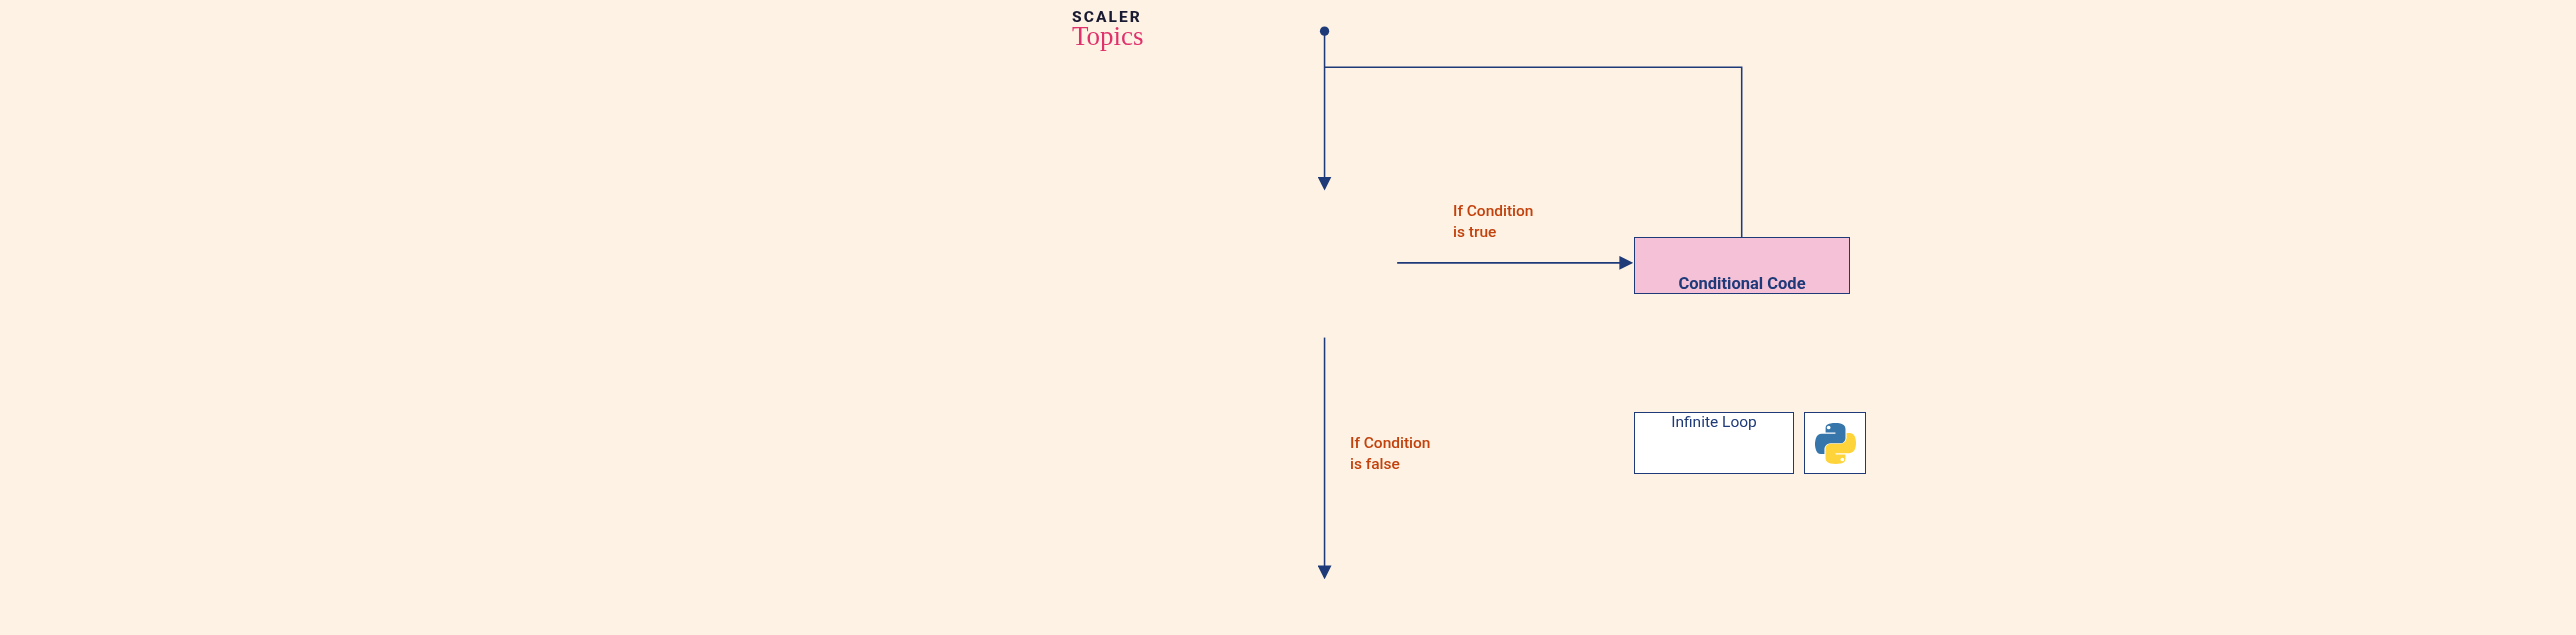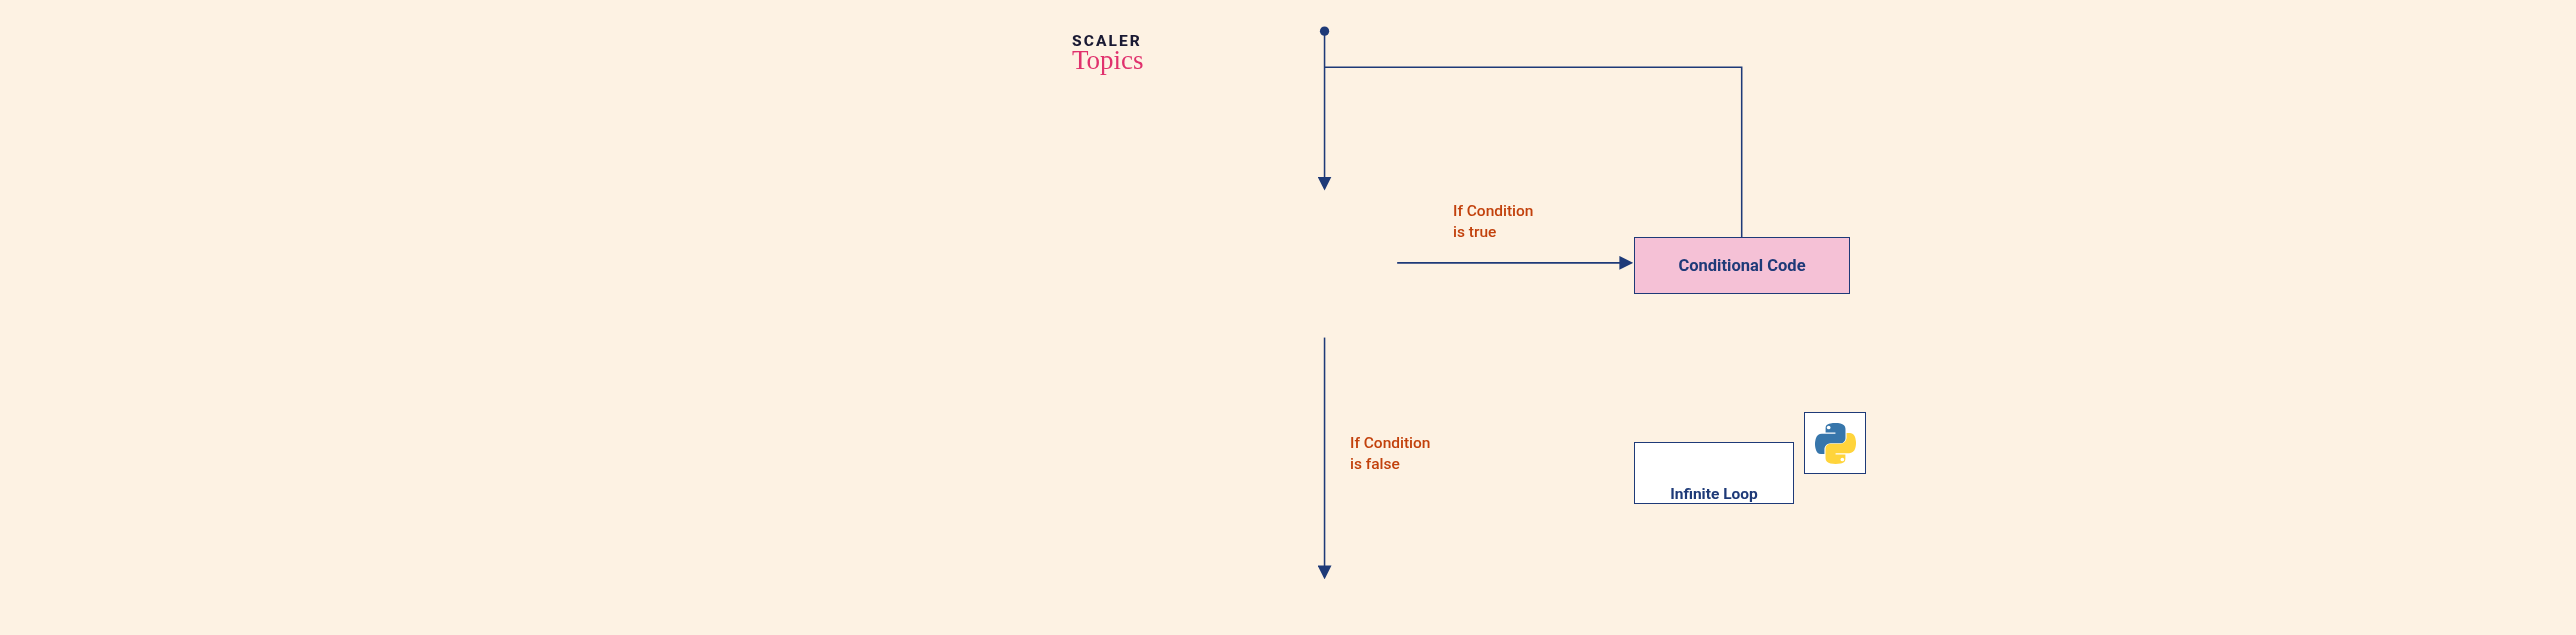--- a/index.html
+++ b/index.html
@@ -15,21 +15,21 @@
     position: absolute;
     left: 50%;
     top: 0;
     transform: translateX(-50%);
     width: 1030px;
     height: 636px;
   }
   .logo {
     position: absolute;
     left: 41px;
-    top: 34px;
+    top: 10px;
     line-height: 1;
   }
   .logo-scaler {
     font-weight: 800;
     letter-spacing: 2.1px;
     font-size: 15.5px;
     color: #1a1a33;
   }
   .logo-topics {
     font-family: "Brush Script MT", "Segoe Script", cursive;
@@ -69,42 +69,41 @@
   
   .cond-box {
     position: absolute;
     left: 603px;
     top: 237px;
     width: 216px;
     height: 57px;
     background: #f5c1d6;
     border: 1.5px solid #1e3a78;
     display: flex;
-    align-items: center;
+    align-items: flex-end;
     justify-content: center;
     font-weight: 700;
     font-size: 16.5px;
     color: #1e3a78;
   }
   
   .loop-box {
     position: absolute;
     left: 603px;
     top: 412px;
     width: 160px;
     height: 62px;
     background: #ffffff;
     border: 1.5px solid #1e3a78;
     display: flex;
-    align-items: flex-end;
+    align-items: flex-start;
     justify-content: center;
-    font-weight: 700;
+    font-weight: 400;
     font-size: 15.5px;
     color: #1e3a78;
-    margin-top: 30px;
   }
   
   .python-box {
     position: absolute;
     left: 773px;
     top: 412px;
     width: 62px;
     height: 62px;
     background: #ffffff;
     border: 1.5px solid #1e3a78;

